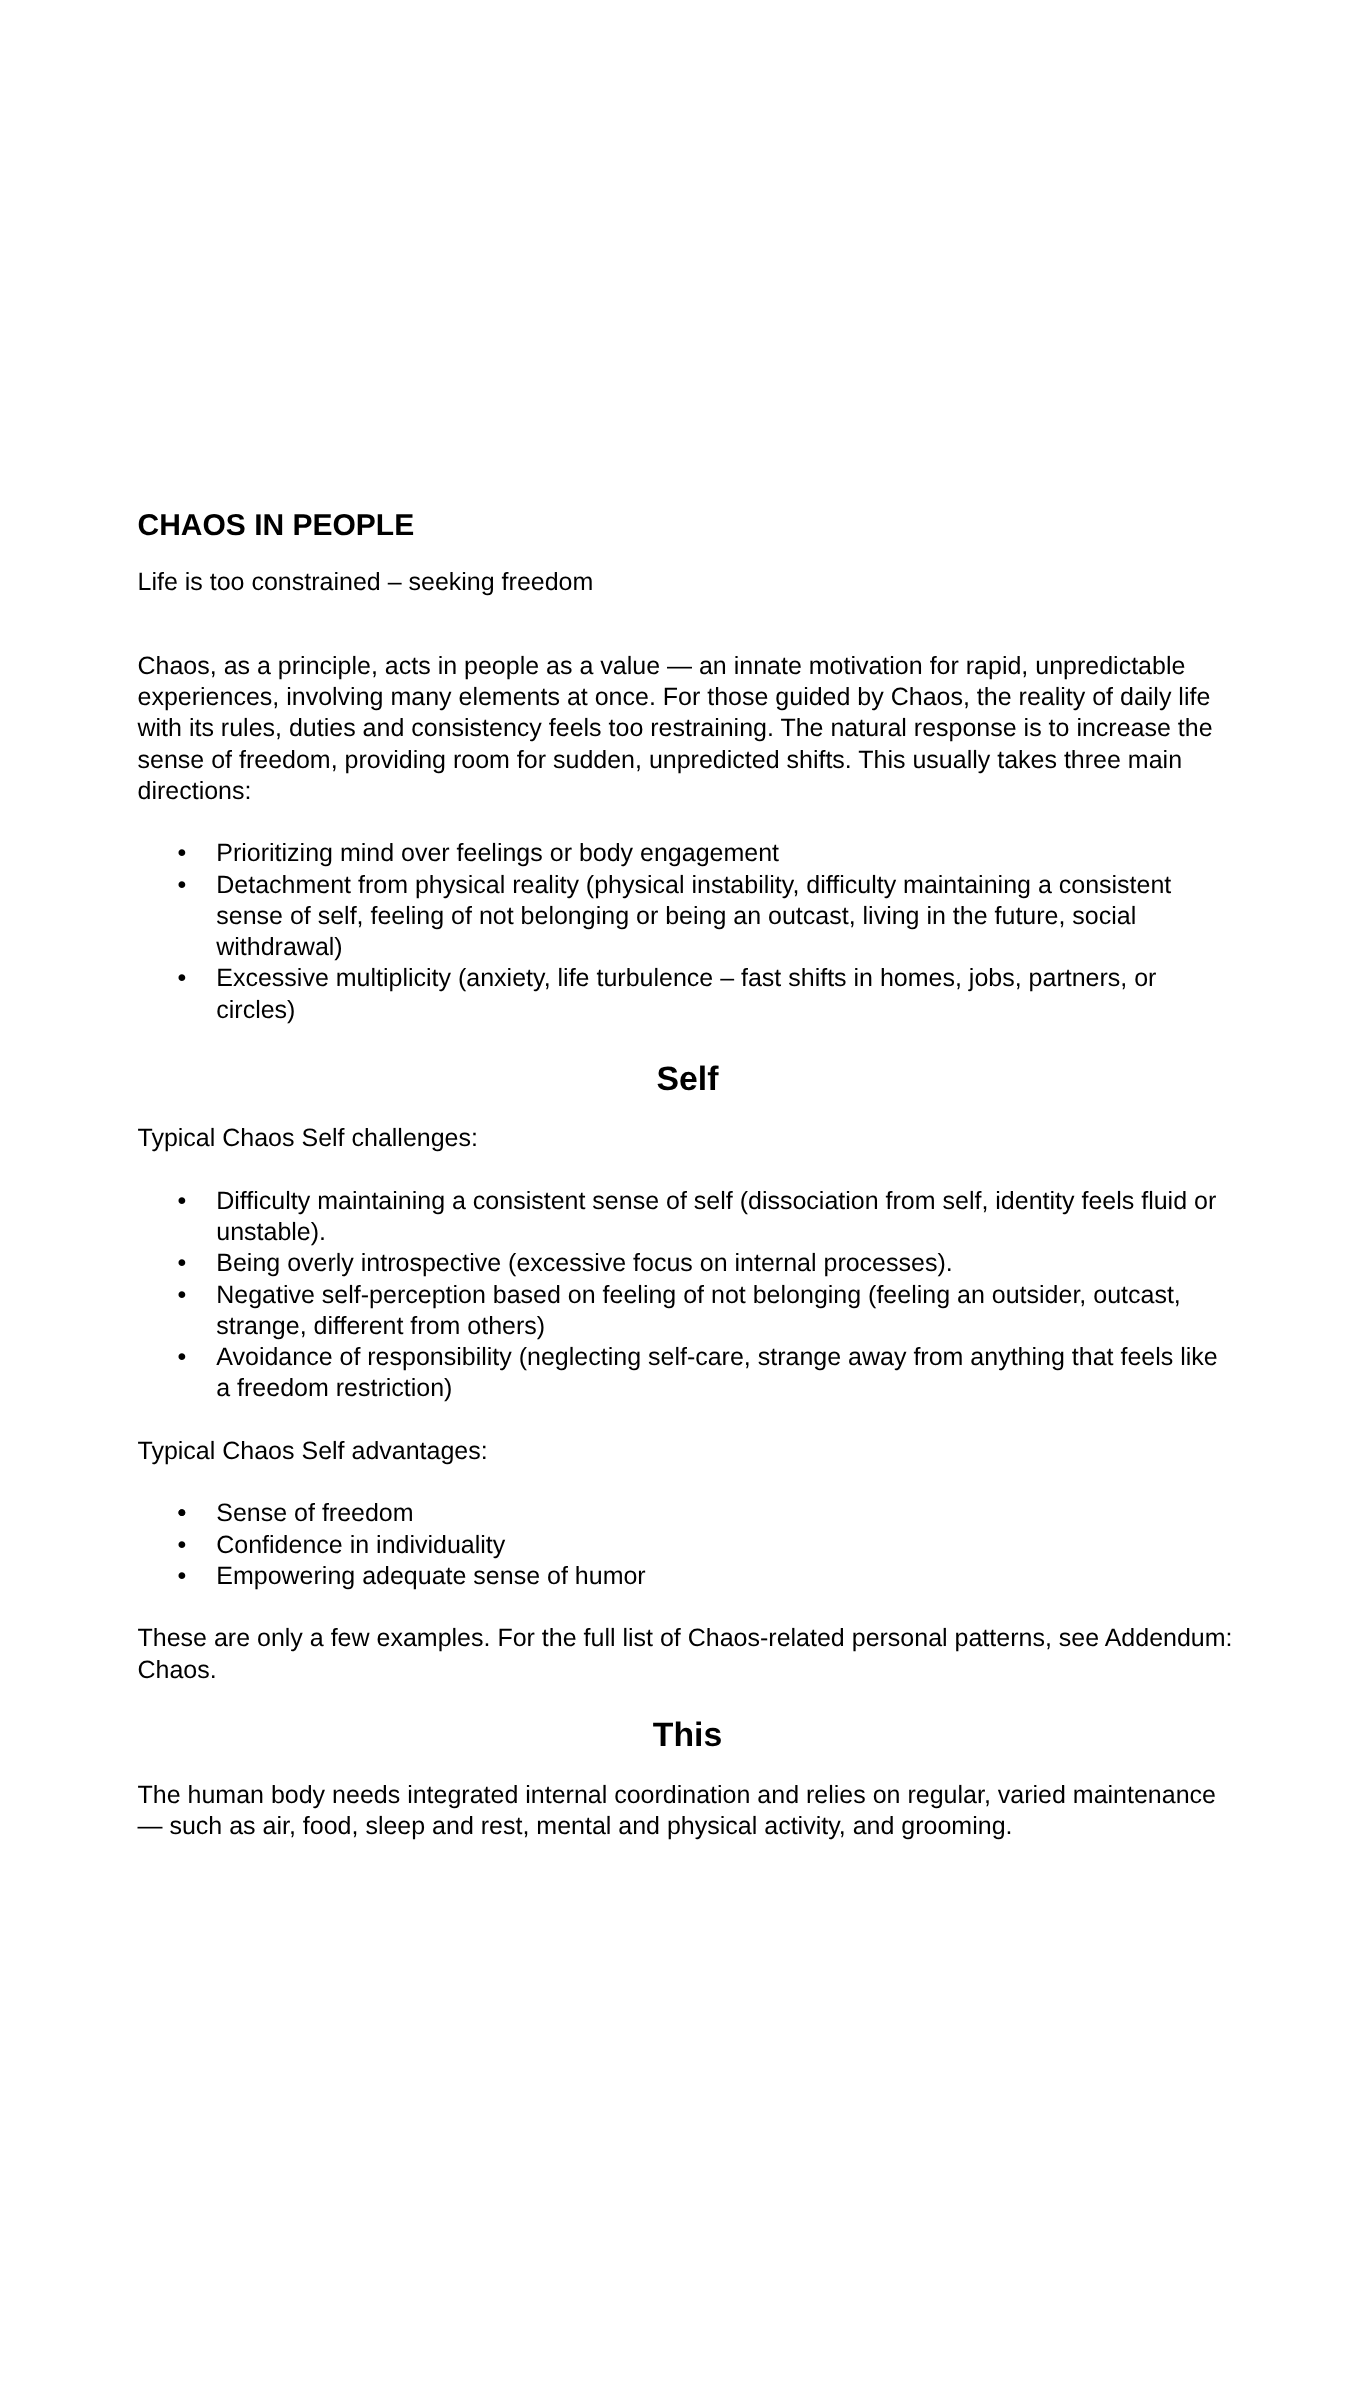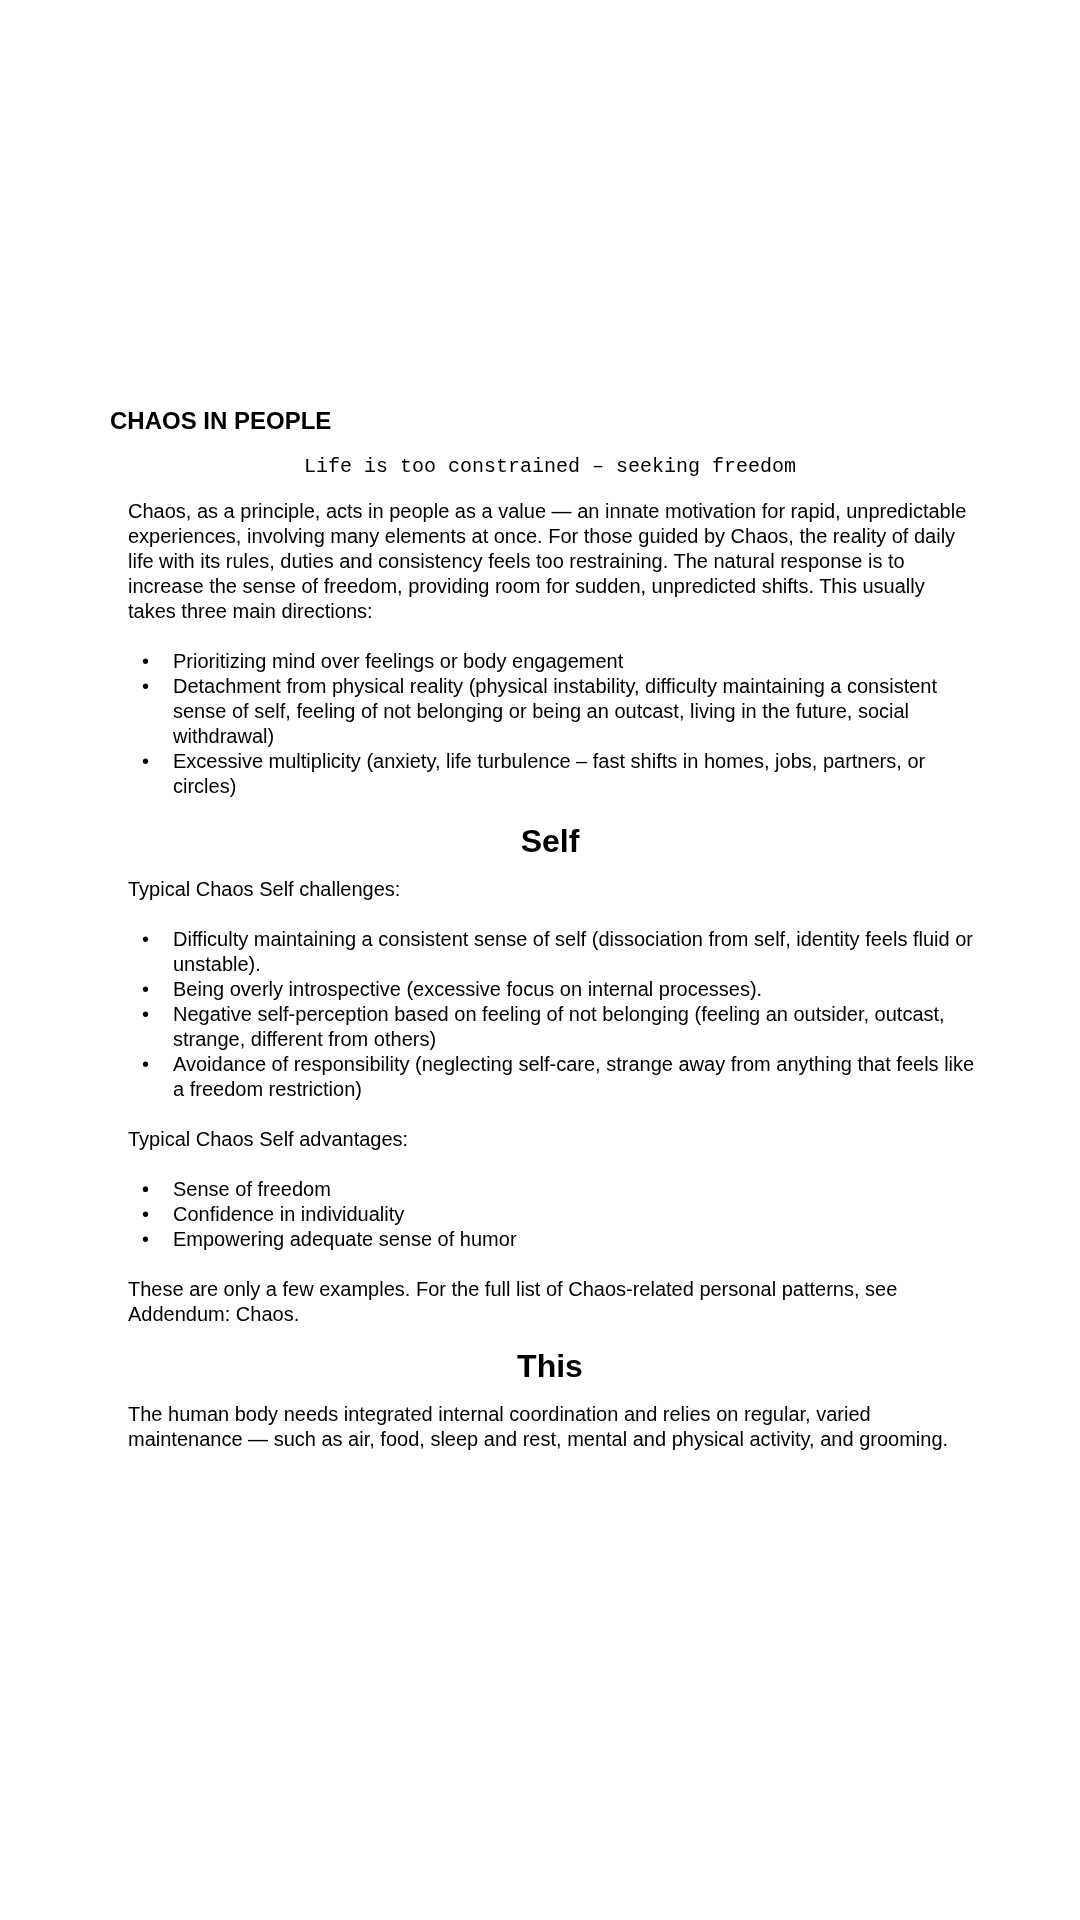--- a/index.html
+++ b/index.html
@@ -23,47 +23,46 @@
       font-size: 20px;
       line-height: 25px;
     }
     .doc-title {
       font-weight: bold;
       font-size: 24px;
       line-height: 30px;
       margin: 0 0 18px 0;
     }
     .subtitle {
-      text-align: center;
-      margin: 0 0 20px 0;
-      font-family: Liberation Mono, monospace;
+      text-align: left;
+      margin: 0 0 42px 0;
     }
     p {
-      margin: 18px;
+      margin: 0;
     }
     .para {
       margin-bottom: 25px;
     }
     ul {
       list-style: none;
       margin: 0 0 25px 0;
       padding: 0;
     }
     li {
       position: relative;
       padding-left: 63px;
     }
     .bullet {
       position: absolute;
       left: 32px;
       top: 0;
     }
     .section-heading {
       text-align: center;
-      font-size: 32px;
+      font-size: 27px;
       line-height: 28px;
       margin: 0 0 22px 0;
     }
     .directions-list { margin-bottom: 28px; }
   </style>
 </head>
 <body>
 
 <div class="page">
   <h1 class="doc-title">CHAOS IN PEOPLE</h1>

